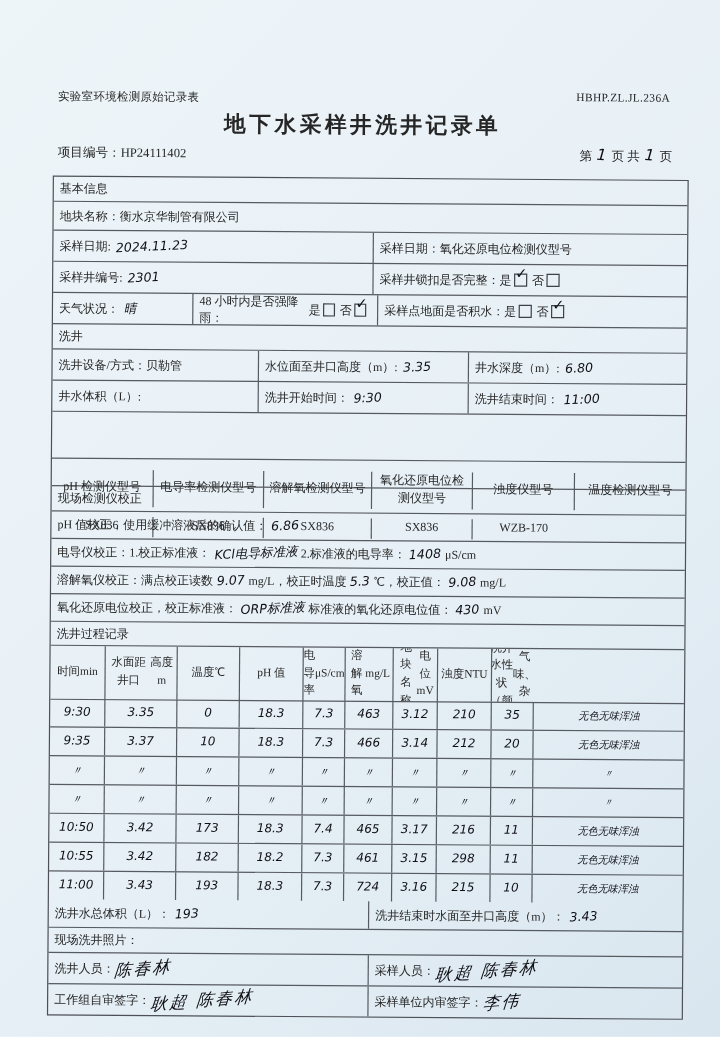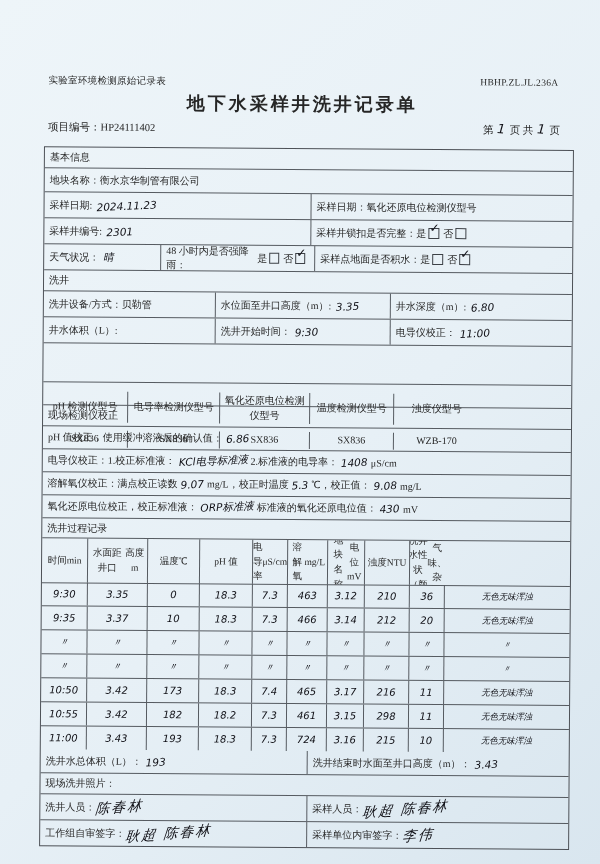--- a/index.html
+++ b/index.html
@@ -151,33 +151,34 @@
     <div class="frow" style="height:25px">
       <div class="fc" style="width:172px">
         <span>井水体积（L）:</span>
         <span class="hw"></span>
       </div>
       <div class="fc" style="width:175px">
         <span>洗井开始时间：</span>
         <span class="hw tilt">9:30</span>
       </div>
       <div class="fc" style="flex:1">
-        <span>电导仪校正：</span>
+        <span>洗井结束时间：</span>
         <span class="hw tilt">11:00</span>
       </div>
     </div>
 
     <div class="frow" style="height:38px">
       <div class="igrid">
 
       <div class="fc ctr">pH 检测仪型号</div>
           <div class="fc ctr">电导率检测仪型号</div>
+          <div class="fc ctr">溶解氧检测仪型号</div>
           <div class="fc ctr">氧化还原电位检测仪型号</div>
+          <div class="fc ctr">浊度仪型号</div>
           <div class="fc ctr">温度检测仪型号</div>
-          <div class="fc ctr">浊度仪型号</div>
         </div>
     </div>
     <div class="frow" style="height:22px">
       <div class="igrid">
 
       <div class="fc ctr">SX836</div>
           <div class="fc ctr">SX836</div>
           <div class="fc ctr">SX836</div>
           <div class="fc ctr">SX836</div>
           <div class="fc ctr">WZB-170</div>
@@ -284,21 +285,21 @@
 
           <div class="prow pdata">
             <div class="pc hw">9:30</div>
             <div class="pc hw">3.35</div>
             <div class="pc hw">0</div>
             <div class="pc hw">18.3</div>
             <div class="pc hw">7.3</div>
             <div class="pc hw">463</div>
             <div class="pc hw">3.12</div>
             <div class="pc hw">210</div>
-            <div class="pc hw">36</div>
+            <div class="pc hw">35</div>
             <div class="pc hw" style="font-size:8.5px">无色无味浑浊</div>
           </div>
 
           <div class="prow pdata">
             <div class="pc hw">9:35</div>
             <div class="pc hw">3.37</div>
             <div class="pc hw">10</div>
             <div class="pc hw">18.3</div>
             <div class="pc hw">7.3</div>
             <div class="pc hw">466</div>

